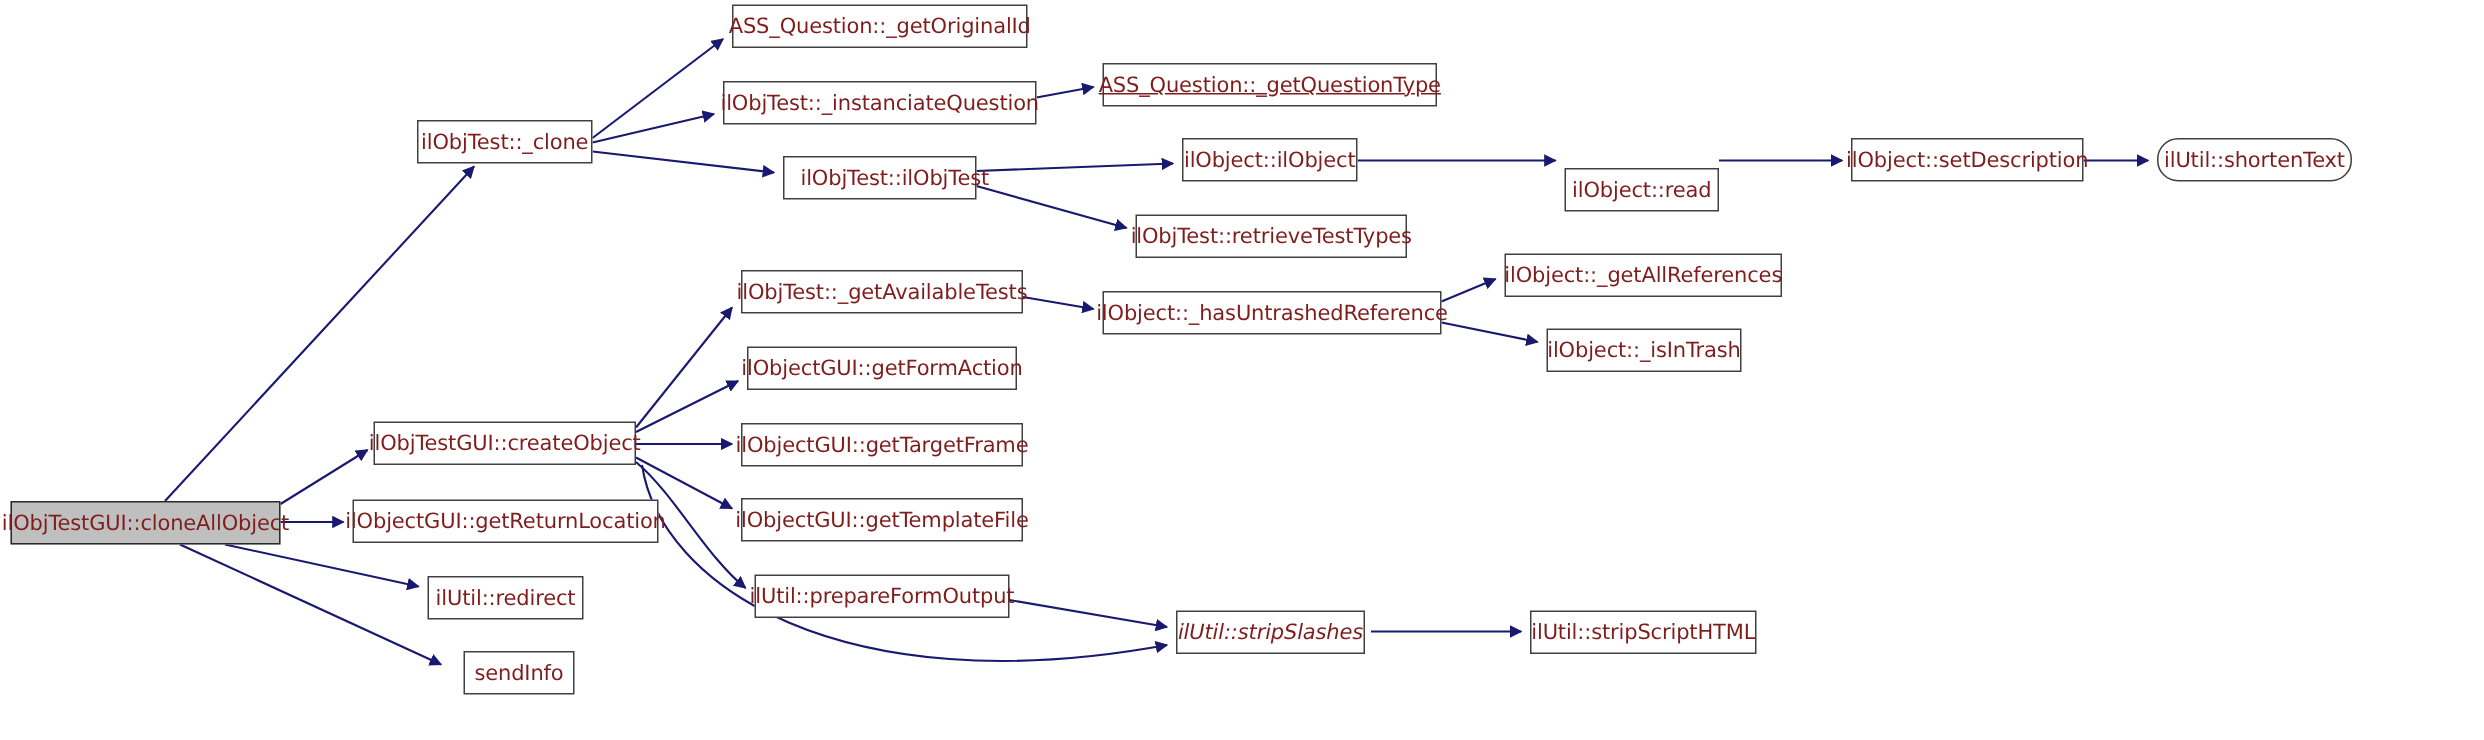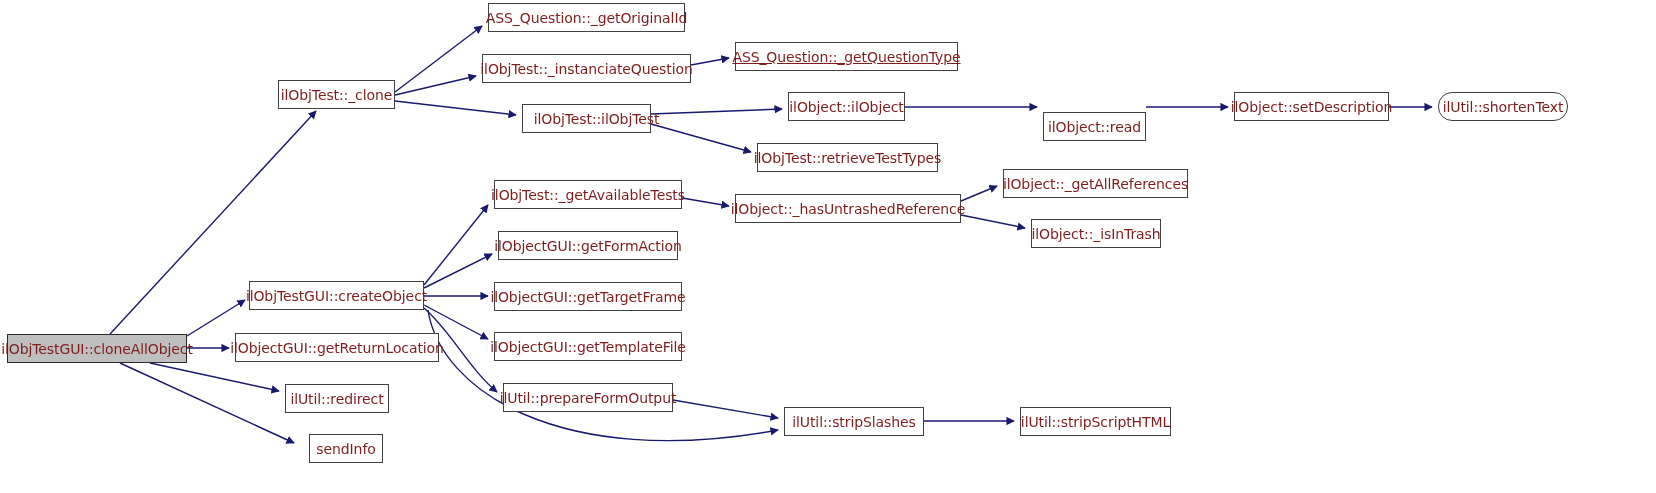--- a/index.html
+++ b/index.html
@@ -112,20 +112,20 @@
       </div>
       <div class="node" style="left: 494px; top: 282px; width: 188px; height: 29px; align-items: center;">
         <span>ilObjectGUI::getTargetFrame</span>
       </div>
       <div class="node" style="left: 494px; top: 332px; width: 188px; height: 29px;">
         <span>ilObjectGUI::getTemplateFile</span>
       </div>
       <div class="node" style="left: 503px; top: 383px; width: 170px; height: 29px;">
         <span>ilUtil::prepareFormOutput</span>
       </div>
-      <div class="node" style="left: 784px; top: 407px; width: 140px; height: 29px;">
+      <div class="node" style="left: 784px; top: 407px; width: 126px; height: 29px; font-style: italic;">
         <span>ilUtil::stripSlashes</span>
       </div>
       <div class="node" style="left: 1020px; top: 407px; width: 151px; height: 29px;">
         <span>ilUtil::stripScriptHTML</span>
       </div>
     </div>
 </div>
 
 </body></html>

